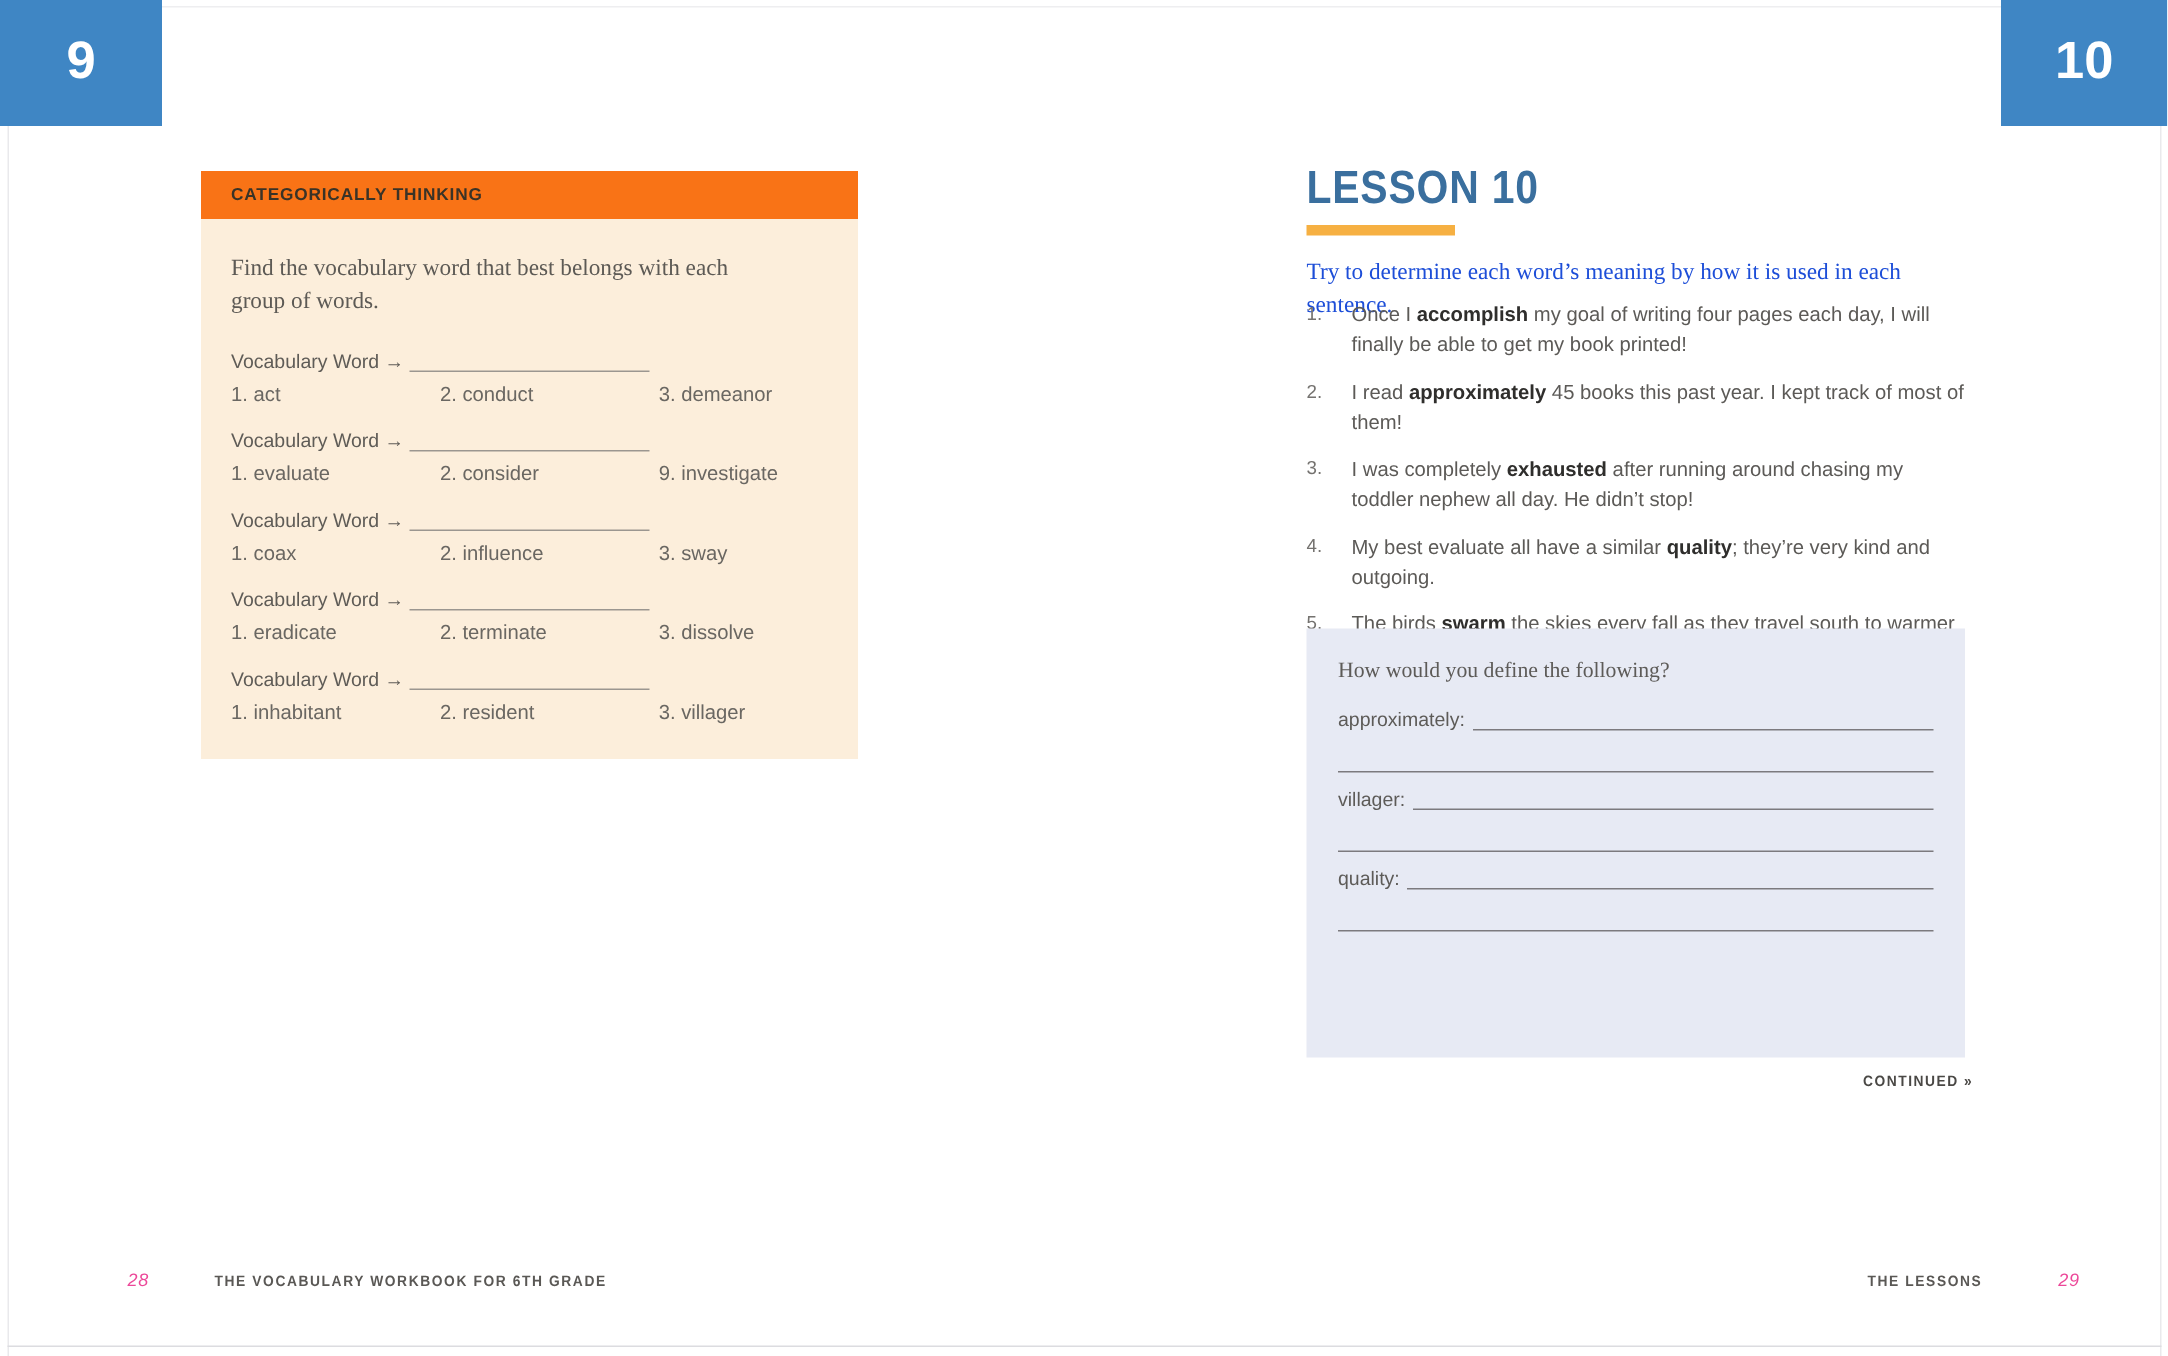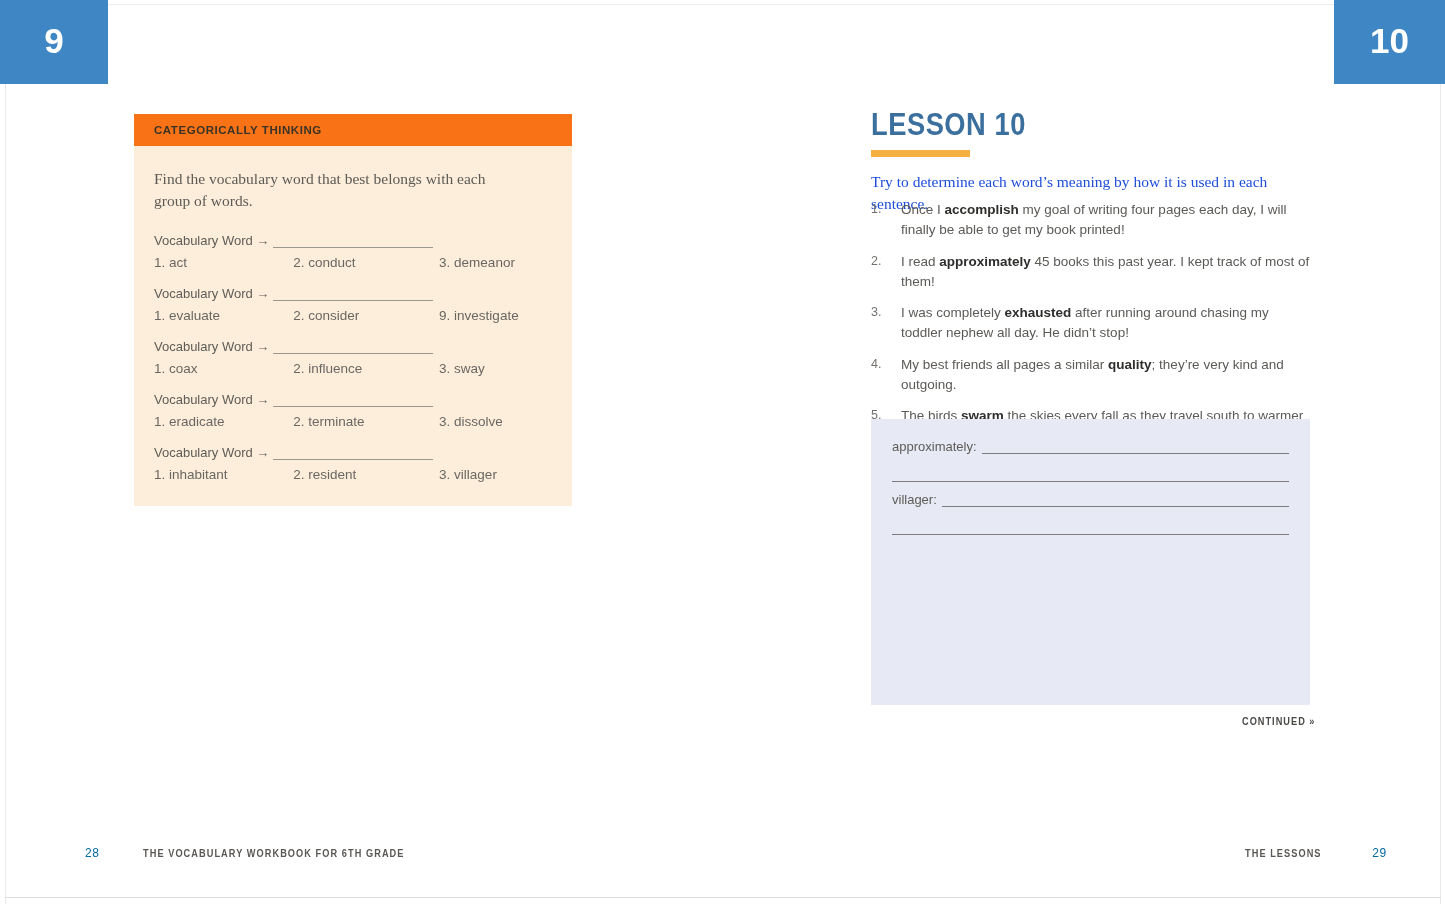--- a/index.html
+++ b/index.html
@@ -265,22 +265,23 @@
     position: absolute;
     left: 1245px;
     top: 846px;
     display: flex;
     align-items: baseline;
   }
   .footer-page {
     font-family: "Liberation Sans", sans-serif;
     font-size: 12px;
     font-weight: 400;
-    color: #0369a1;
+    color: #ec4899;
     letter-spacing: 0.5px;
+    font-style: italic;
   }
   .footer-title {
     font-family: "Liberation Sans", sans-serif;
     font-size: 10px;
     font-weight: 700;
     letter-spacing: 1.15px;
     color: #5a5855;
     transform: scaleX(0.92);
     transform-origin: left bottom;
   }
@@ -389,47 +390,55 @@
     <div class="sentence-row">
       <span class="sentence-num">2.</span>
       <span class="sentence-text"><span>I read </span><b>approximately</b><span> 45 books this past year. I kept track of most of them!</span></span>
     </div>
     <div class="sentence-row">
       <span class="sentence-num">3.</span>
       <span class="sentence-text"><span>I was completely </span><b>exhausted</b><span> after running around chasing my toddler nephew all day. He didn’t stop!</span></span>
     </div>
     <div class="sentence-row">
       <span class="sentence-num">4.</span>
-      <span class="sentence-text"><span>My best friends all pages a similar </span><b>quality</b><span>; they’re very kind and outgoing.</span></span>
+      <span class="sentence-text"><span>My best evaluate all have a similar </span><b>quality</b><span>; they’re very kind and outgoing.</span></span>
     </div>
     <div class="sentence-row">
       <span class="sentence-num">5.</span>
       <span class="sentence-text"><span>The birds </span><b>swarm</b><span> the skies every fall as they travel south to warmer weather.</span></span>
     </div>
   </div>
 
   <div class="define-box">
+    <div class="define-title">How would you define the following?</div>
 
 
     <div class="define-entry">
       <div class="define-row1">
         <span class="define-word">approximately:</span>
         <span class="define-rule-inline"></span>
       </div>
       <div class="define-rule-full"></div>
     </div>
 
     <div class="define-entry">
       <div class="define-row1">
         <span class="define-word">villager:</span>
         <span class="define-rule-inline"></span>
       </div>
       <div class="define-rule-full"></div>
     </div>
 
+    <div class="define-entry">
+      <div class="define-row1">
+        <span class="define-word">quality:</span>
+        <span class="define-rule-inline"></span>
+      </div>
+      <div class="define-rule-full"></div>
+    </div>
   </div>
 
   <div class="continued">CONTINUED »</div>
 
   <div class="footer-left">
     <span class="footer-page">28</span>
     <span class="footer-title">THE VOCABULARY WORKBOOK FOR 6TH GRADE</span>
   </div>
 
   <div class="footer-right">

